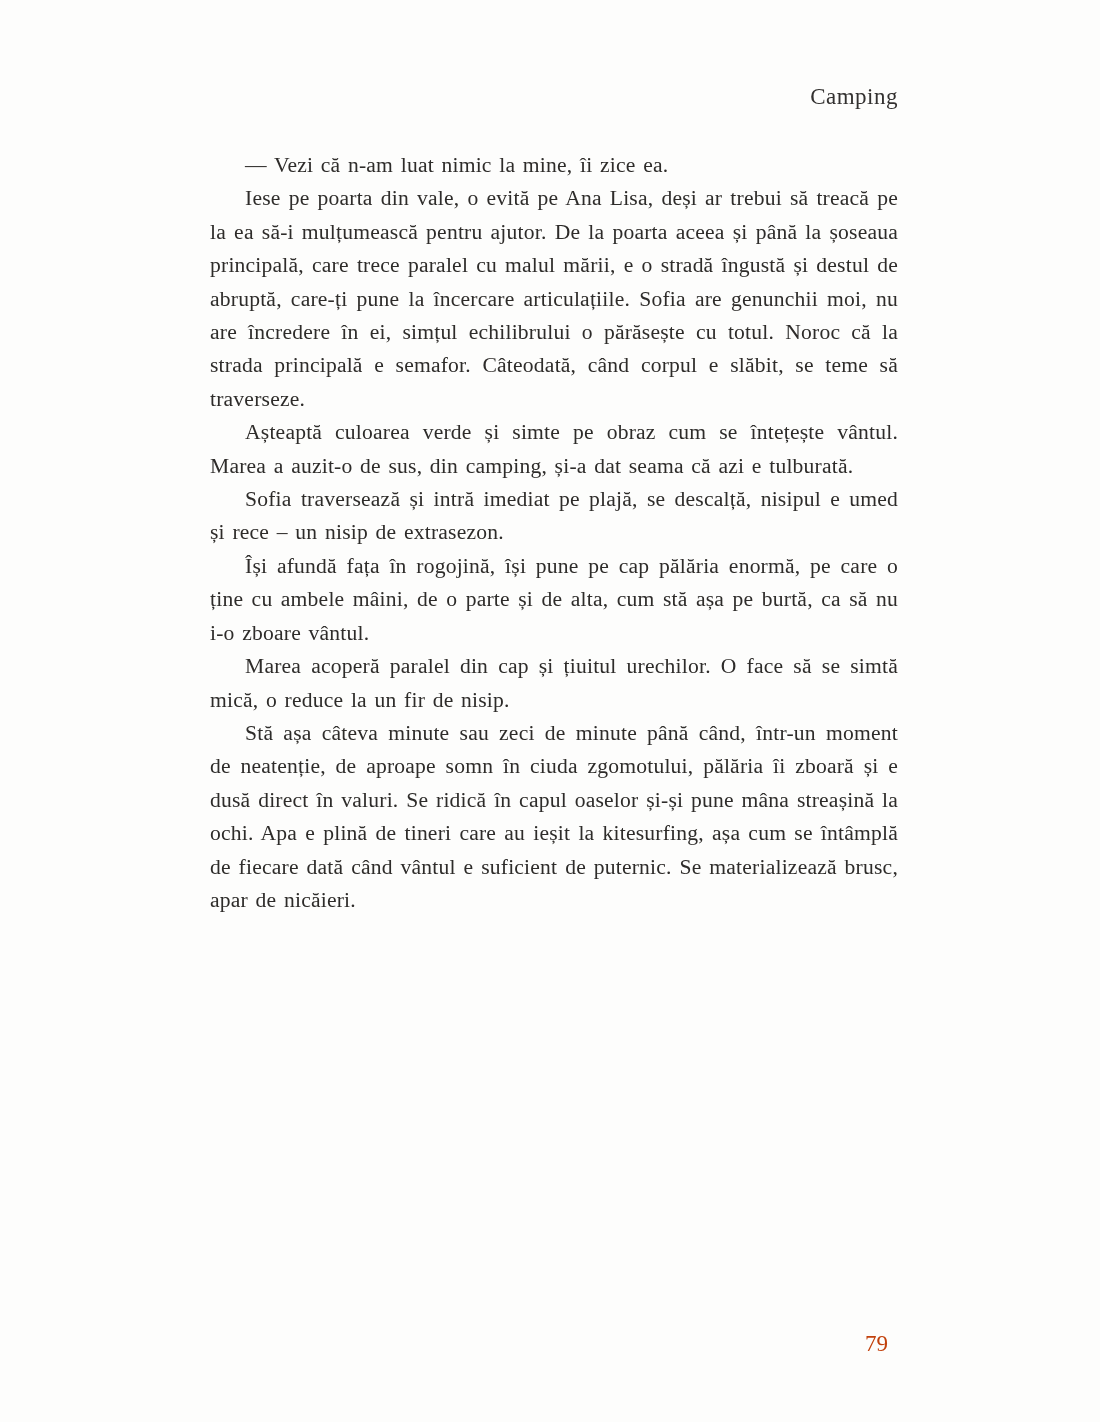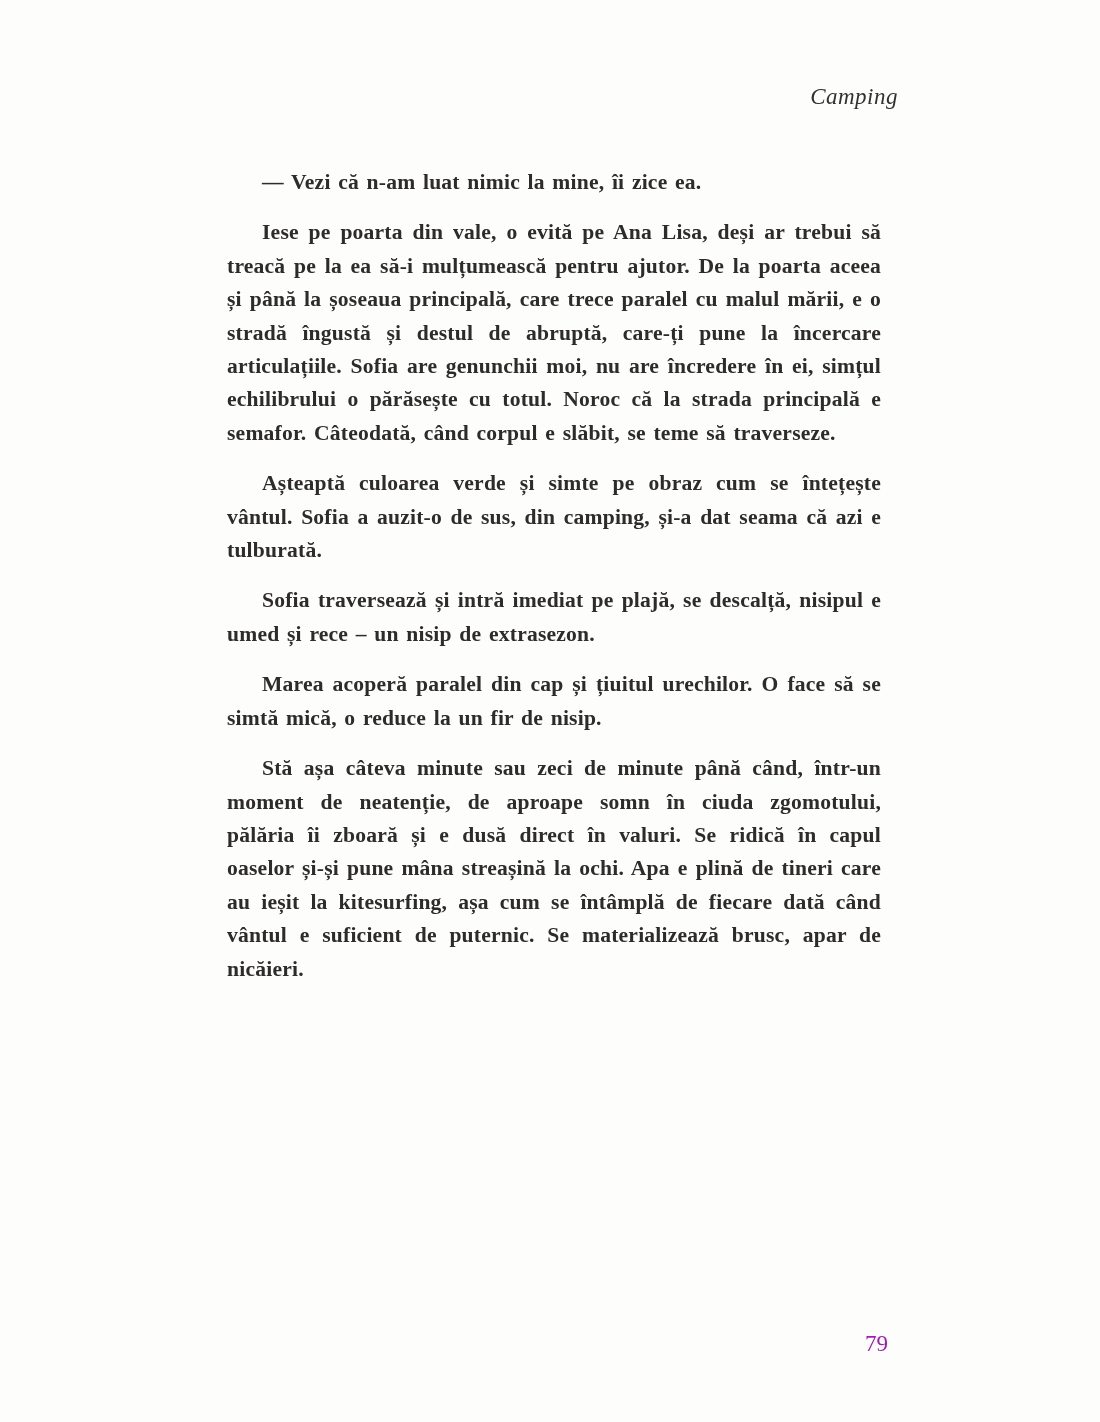--- a/index.html
+++ b/index.html
@@ -16,63 +16,62 @@
     color: #2e2c2a;
     font-family: "Liberation Serif", "DejaVu Serif", serif;
     overflow: hidden;
   }
   .running-header {
     position: absolute;
     top: 84px;
     left: 210px;
     width: 688px;
     text-align: right;
-    font-style: italic;
     font-size: 23px;
     letter-spacing: 0.5px;
     color: #333130;
   }
   .text-block {
     position: absolute;
     top: 149px;
     left: 210px;
     width: 688px;
     font-size: 21.6px;
     line-height: 33.4px;
     text-align: justify;
     word-spacing: 2px;
     letter-spacing: 0.2px;
   }
   .text-block p {
-    margin: 17px;
+    margin: 0;
     padding: 0;
     text-indent: 35px;
-    font-weight: bold;
   }
   .page-number {
     position: absolute;
     top: 1331px;
     left: 210px;
     width: 678px;
     text-align: right;
     font-size: 23px;
-    color: #a21caf;
+    color: #c2410c;
   }
 </style>
 </head>
 <body>
 
 <div class="page">
 
   <div class="running-header">Camping</div>
 
   <main class="text-block">
     <p>— Vezi că n-am luat nimic la mine, îi zice ea.</p>
     <p>Iese pe poarta din vale, o evită pe Ana Lisa, deși ar trebui să treacă pe la ea să-i mulțumească pentru ajutor. De la poarta aceea și până la șoseaua principală, care trece paralel cu malul mării, e o stradă îngustă și destul de abruptă, care-ți pune la încercare articulațiile. Sofia are genunchii moi, nu are încredere în ei, simțul echilibrului o părăsește cu totul. Noroc că la strada principală e semafor. Câteodată, când corpul e slăbit, se teme să traverseze.</p>
-    <p>Așteaptă culoarea verde și simte pe obraz cum se întețește vântul. Sofia a auzit-o de sus, din camping, și-a dat seama că azi e tulburată.</p>
+    <p>Așteaptă culoarea verde și simte pe obraz cum se întețește vântul. Marea a auzit-o de sus, din camping, și-a dat seama că azi e tulburată.</p>
     <p>Sofia traversează și intră imediat pe plajă, se descalță, nisipul e umed și rece – un nisip de extrasezon.</p>
+    <p>Își afundă fața în rogojină, își pune pe cap pălăria enormă, pe care o ține cu ambele mâini, de o parte și de alta, cum stă așa pe burtă, ca să nu i-o zboare vântul.</p>
     <p>Marea acoperă paralel din cap și țiuitul urechilor. O face să se simtă mică, o reduce la un fir de nisip.</p>
     <p>Stă așa câteva minute sau zeci de minute până când, într-un moment de neatenție, de aproape somn în ciuda zgomotului, pălăria îi zboară și e dusă direct în valuri. Se ridică în capul oaselor și-și pune mâna streașină la ochi. Apa e plină de tineri care au ieșit la kitesurfing, așa cum se întâmplă de fiecare dată când vântul e suficient de puternic. Se materializează brusc, apar de nicăieri.</p>
   </main>
 
   <div class="page-number">79</div>
 
 </div>
 
 </body></html>

